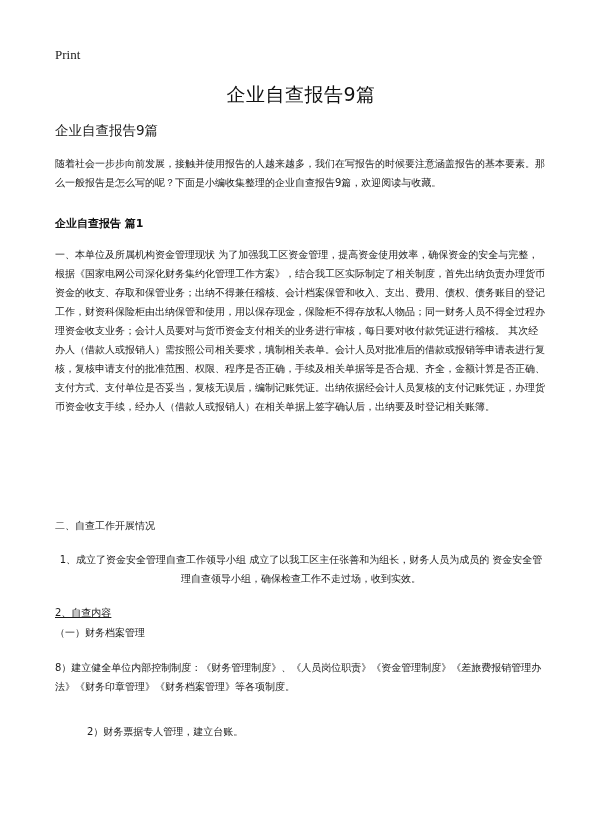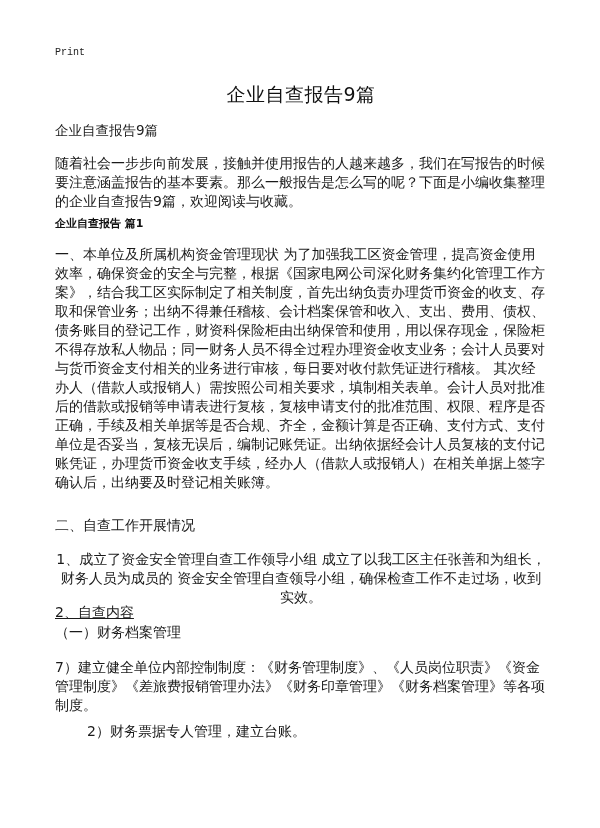--- a/index.html
+++ b/index.html
@@ -1,33 +1,33 @@
 <!DOCTYPE html>
 <html><head>
   <meta charset="utf-8">
   <style>
     html, body { margin: 0; padding: 0; background: #ffffff; }
     body { width: 600px; height: 828px; overflow: hidden; position: relative;
            font-family: "DejaVu Sans", "Liberation Sans", sans-serif; color: #111; }
     .page { position: absolute; left: 55px; top: 0; width: 492px; }
-    .print-label { position: absolute; top: 47px; left: 0; font-family: Liberation Mono, monospace; font-size: 10px; color: #222; }
+    .print-label { position: absolute; top: 47px; left: 0; font-family: Liberation Serif, serif; font-size: 13px; color: #222; }
     .doc-title { position: absolute; top: 82px; left: 0; width: 492px; text-align: center; font-size: 19px; font-weight: normal; margin: 0; color: #111; letter-spacing: 0.5px; }
     .subtitle { position: absolute; top: 122px; left: 0; font-size: 13.5px; color: #222; }
-    .block { position: absolute; left: 0; width: 492px; font-size: 14px; line-height: 19px; color: #1a1a1a; margin: 0; word-break: break-all; }
+    .block { position: absolute; left: 0; width: 492px; font-size: 10px; line-height: 19px; color: #1a1a1a; margin: 0; word-break: break-all; }
     .section-heading { position: absolute; left: 0; font-size: 11px; font-weight: bold; color: #111; }
   </style>
 </head>
 <body>
 
 <div class="page">
   <div class="print-label">Print</div>
   <h1 class="doc-title">企业自查报告9篇</h1>
   <div class="subtitle">企业自查报告9篇</div>
   <p class="block" style="top:154px;">随着社会一步步向前发展，接触并使用报告的人越来越多，我们在写报告的时候要注意涵盖报告的基本要素。那么一般报告是怎么写的呢？下面是小编收集整理的企业自查报告9篇，欢迎阅读与收藏。</p>
   <div class="section-heading" style="top:216px;">企业自查报告 篇1</div>
   <p class="block" style="top:245px;">一、本单位及所属机构资金管理现状 为了加强我工区资金管理，提高资金使用效率，确保资金的安全与完整，根据《国家电网公司深化财务集约化管理工作方案》，结合我工区实际制定了相关制度，首先出纳负责办理货币资金的收支、存取和保管业务；出纳不得兼任稽核、会计档案保管和收入、支出、费用、债权、债务账目的登记工作，财资科保险柜由出纳保管和使用，用以保存现金，保险柜不得存放私人物品；同一财务人员不得全过程办理资金收支业务；会计人员要对与货币资金支付相关的业务进行审核，每日要对收付款凭证进行稽核。 其次经办人（借款人或报销人）需按照公司相关要求，填制相关表单。会计人员对批准后的借款或报销等申请表进行复核，复核申请支付的批准范围、权限、程序是否正确，手续及相关单据等是否合规、齐全，金额计算是否正确、支付方式、支付单位是否妥当，复核无误后，编制记账凭证。出纳依据经会计人员复核的支付记账凭证，办理货币资金收支手续，经办人（借款人或报销人）在相关单据上签字确认后，出纳要及时登记相关账簿。</p>
   <p class="block" style="top:516px;">二、自查工作开展情况</p>
   <p class="block" style="top:550px;text-align:center;">1、成立了资金安全管理自查工作领导小组 成立了以我工区主任张善和为组长，财务人员为成员的 资金安全管理自查领导小组，确保检查工作不走过场，收到实效。</p>
   <p class="block" style="top:603px;text-decoration:underline;">2、自查内容</p>
   <p class="block" style="top:623px;">（一）财务档案管理</p>
-  <p class="block" style="top:658px;">7）建立健全单位内部控制制度：《财务管理制度》、《人员岗位职责》《资金管理制度》《差旅费报销管理办法》《财务印章管理》《财务档案管理》等各项制度。</p>
+  <p class="block" style="top:658px;">8）建立健全单位内部控制制度：《财务管理制度》、《人员岗位职责》《资金管理制度》《差旅费报销管理办法》《财务印章管理》《财务档案管理》等各项制度。</p>
   <p class="block" style="top:722px;margin-left:32px;">2）财务票据专人管理，建立台账。</p>
 </div>
 
 </body></html>

